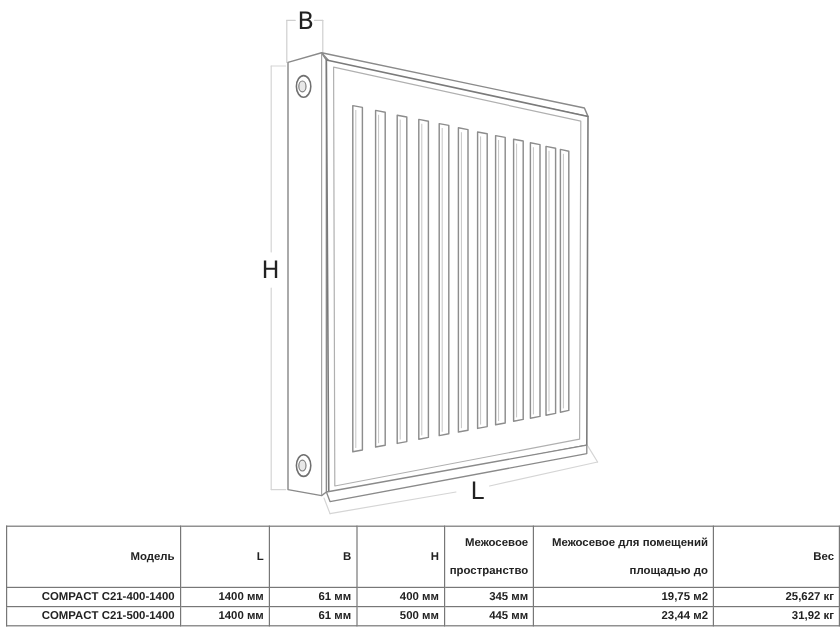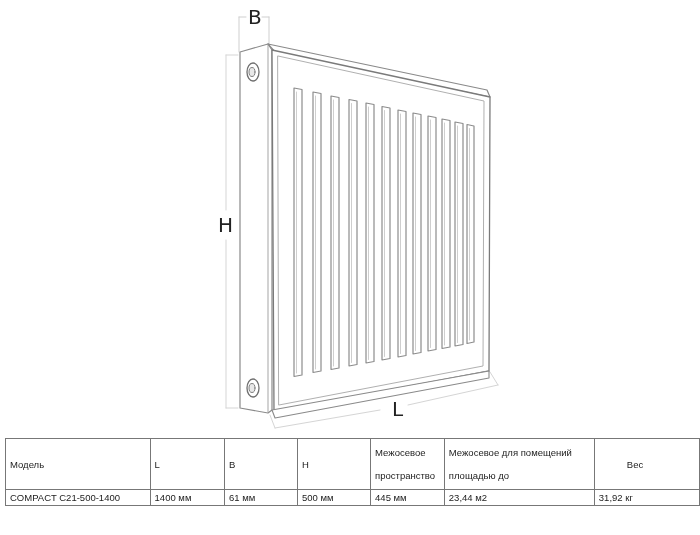--- a/index.html
+++ b/index.html
@@ -1,20 +1,20 @@
 <!DOCTYPE html>
 <html><head>
 <meta charset="utf-8">
 <style>
   html, body { margin: 0; padding: 0; background: #ffffff; }
   body { width: 700px; height: 535px; position: relative; overflow: hidden; font-family: "Liberation Sans", sans-serif; color: #222; }
   .drawing { position: absolute; left: 0; top: 0; width: 700px; height: 430px; }
   .dim-label { position: absolute; font-family: "DejaVu Sans", sans-serif; font-size: 20px; color: #222; line-height: 1; }
   table.specs { position: absolute; left: 5px; top: 438px; border-collapse: collapse; font-size: 9.5px; color: #222; }
-  table.specs td, table.specs th { border: 1px solid #777; text-align: left; padding: 0 4px; font-weight: normal; }
+  table.specs td, table.specs th { border: 1px solid #777; text-align: right; padding: 0 4px; font-weight: bold; }
   table.specs th { height: 50px; }
   table.specs th .l1, table.specs th .l2 { display: block; line-height: 23px; }
   table.specs td { height: 15px; line-height: 14px; white-space: nowrap; }
 </style>
 </head>
 <body>
 
 <div class="drawing">
   <svg width="700" height="430" viewBox="0 0 700 430">
     <g fill="none" stroke-linejoin="round" stroke-linecap="round">
@@ -98,20 +98,29 @@
       </th>
       <th style="width:146px;">
         <span class="l1">Межосевое для помещений</span>
         <span class="l2">площадью до</span>
       </th>
       <th style="width:71px;padding-left:32px;">Вес</th>
     </tr>
   </thead>
   <tbody>
     <tr>
+      <td>COMPACT C21-400-1400</td>
+      <td>1400 мм</td>
+      <td>61 мм</td>
+      <td>400 мм</td>
+      <td>345 мм</td>
+      <td>19,75 м2</td>
+      <td>25,627 кг</td>
+    </tr>
+    <tr>
       <td>COMPACT C21-500-1400</td>
       <td>1400 мм</td>
       <td>61 мм</td>
       <td>500 мм</td>
       <td>445 мм</td>
       <td>23,44 м2</td>
       <td>31,92 кг</td>
     </tr>
   </tbody>
 </table>

